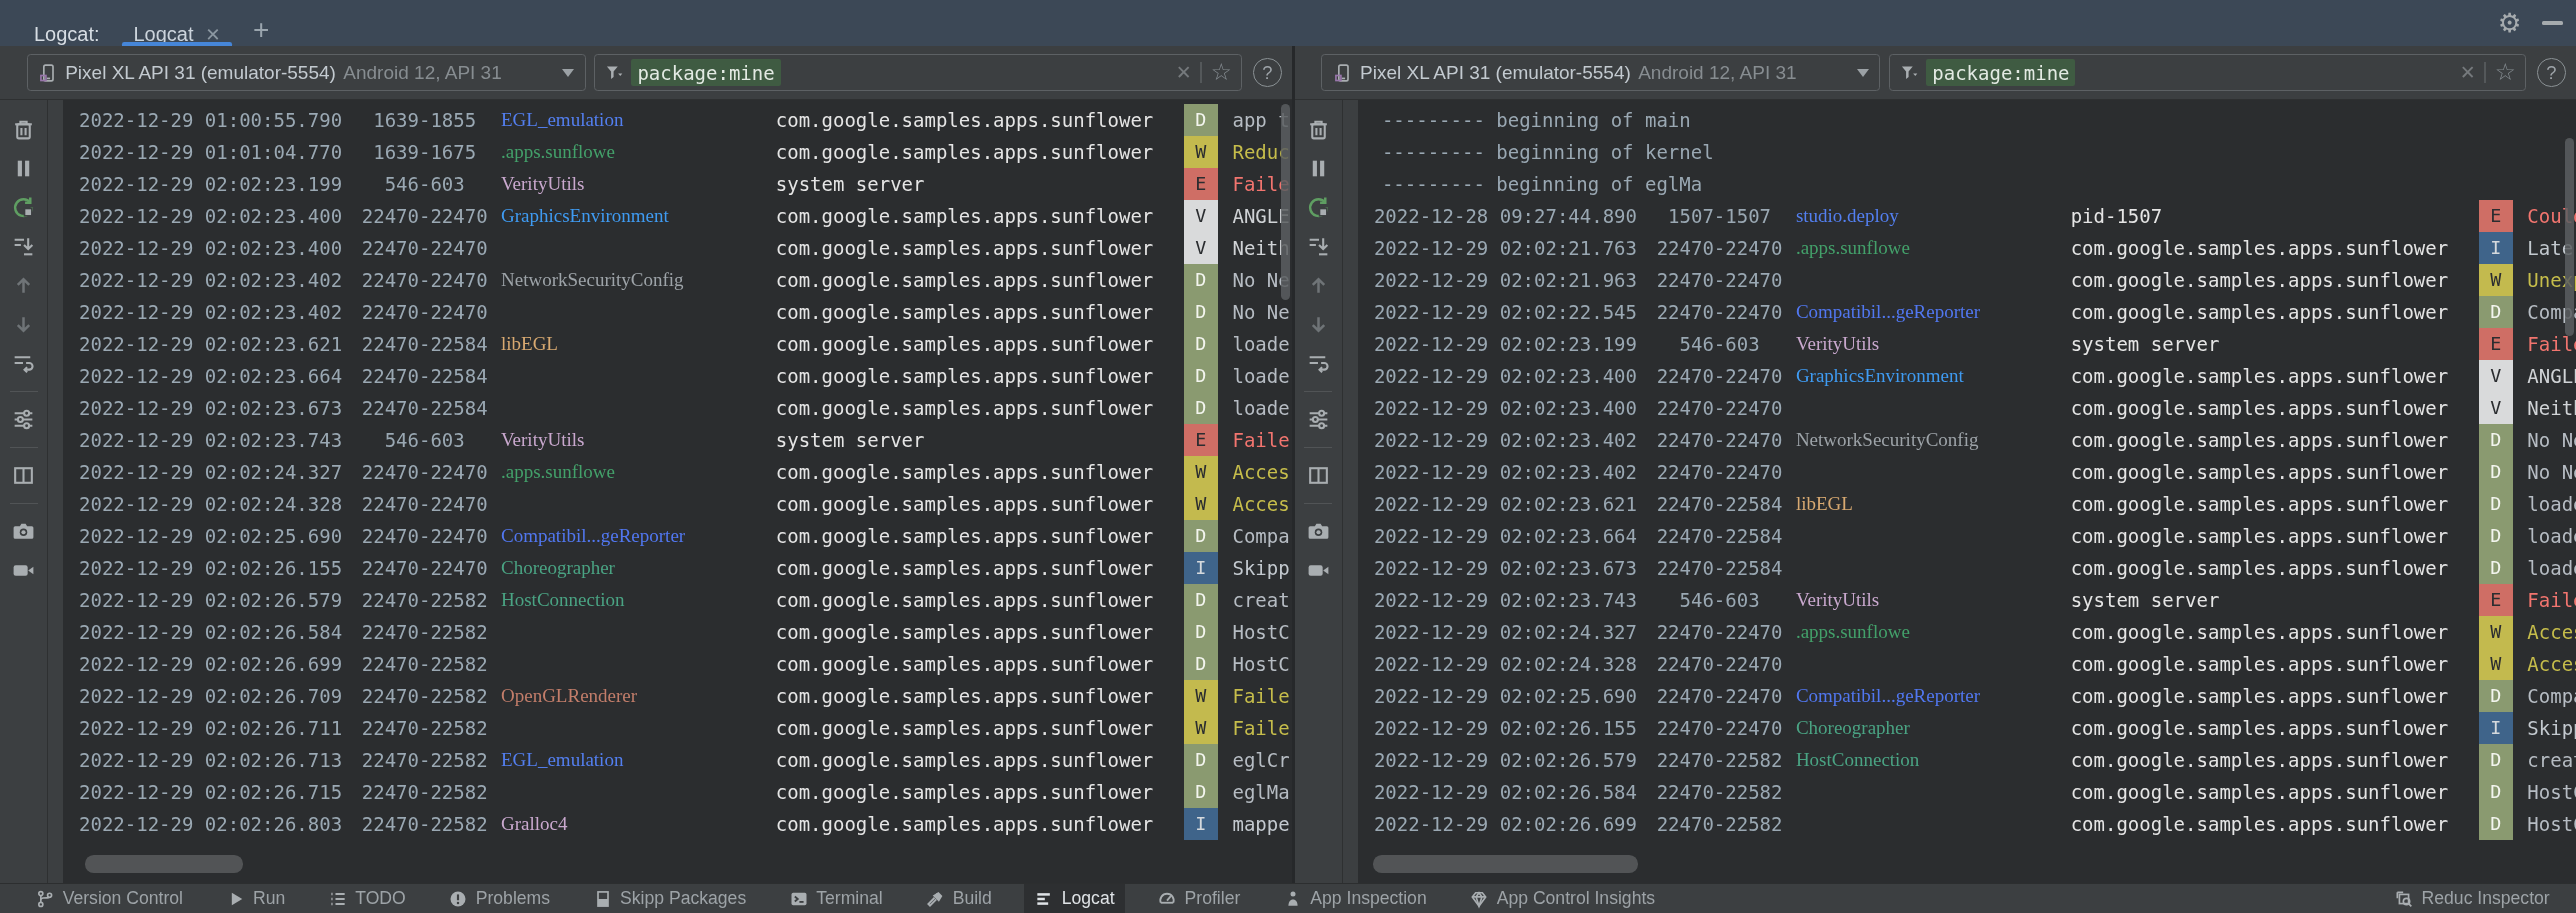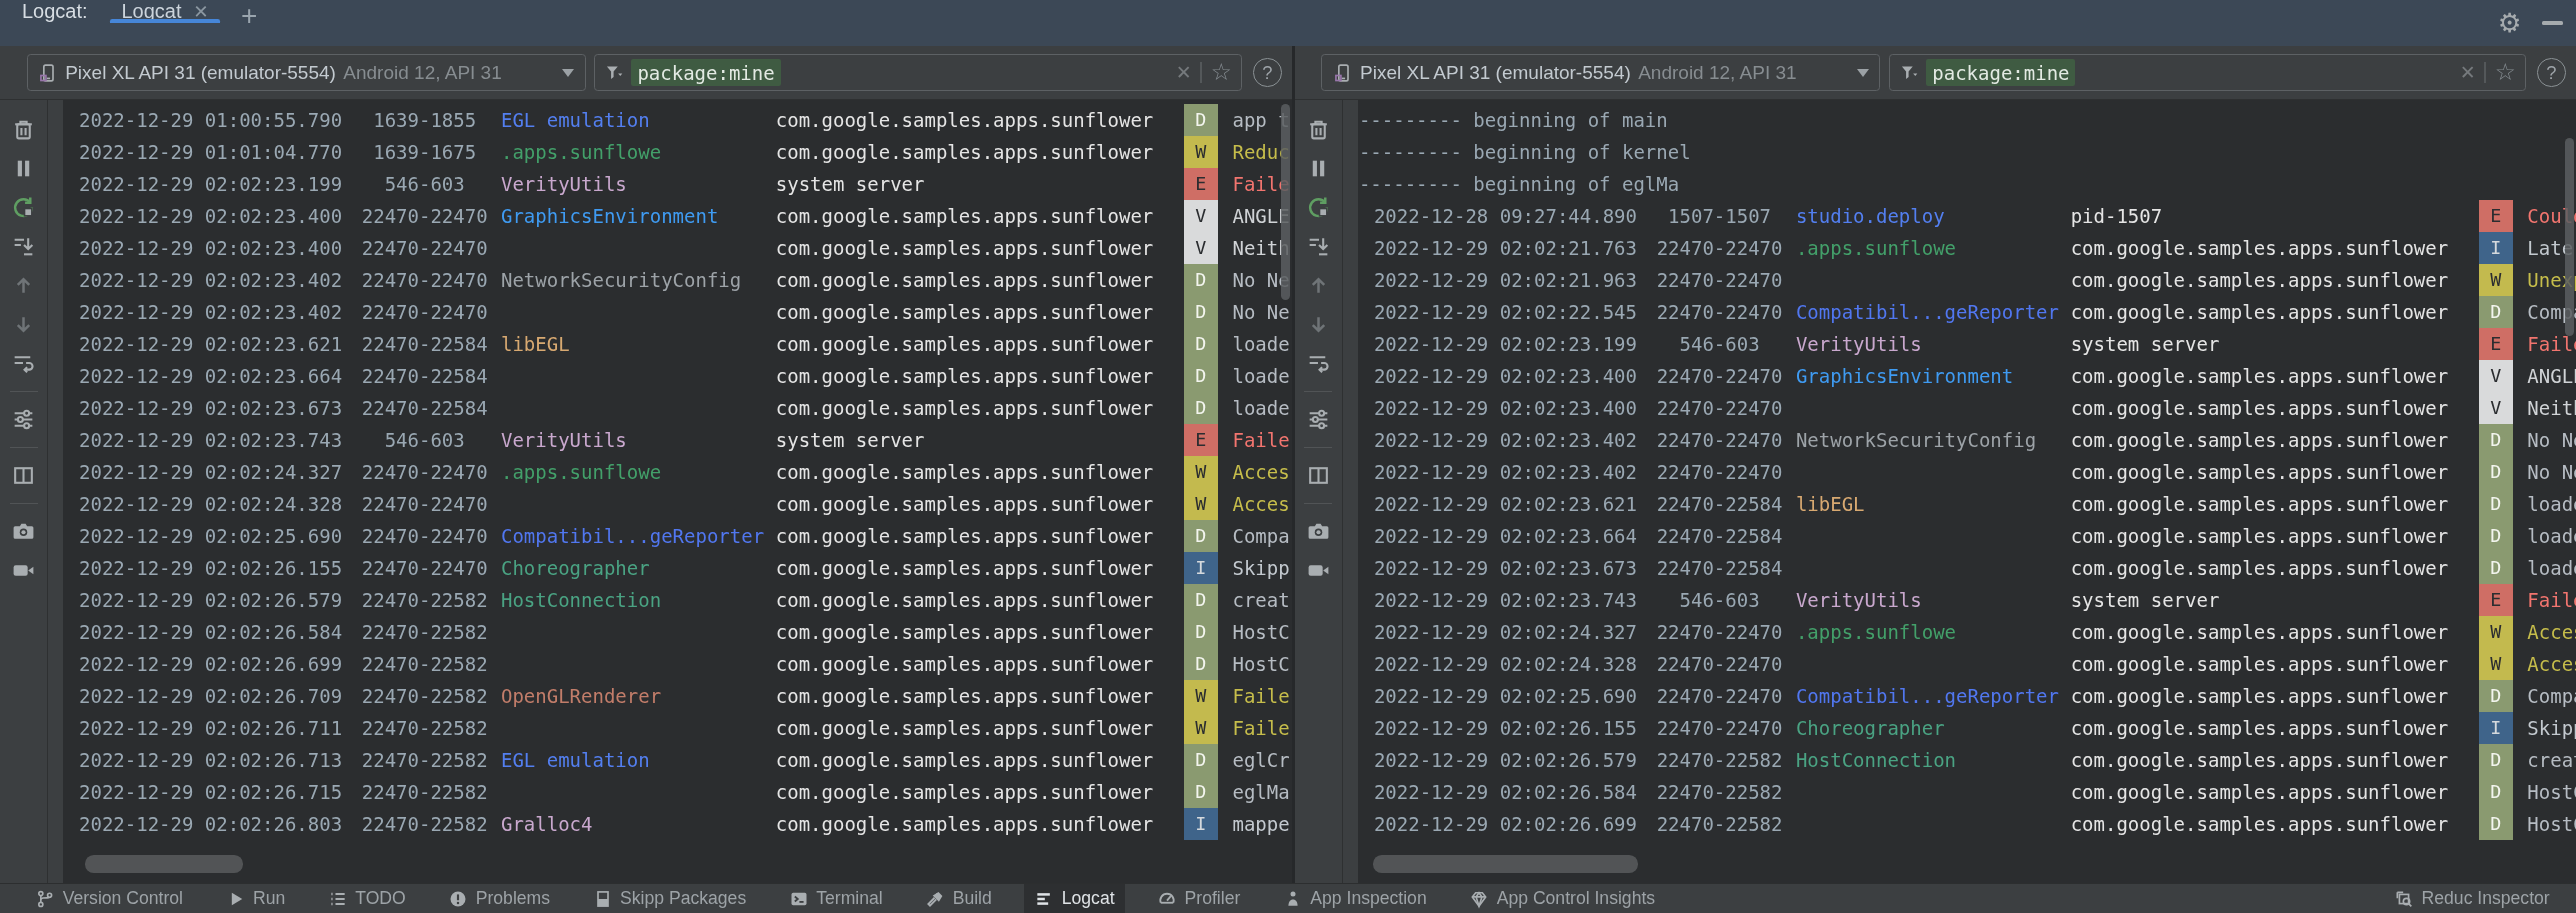--- a/index.html
+++ b/index.html
@@ -1,21 +1,21 @@
 <!DOCTYPE html>
 <html style="font-size:11.8px"><head>
 <meta charset="utf-8">
 <style>
   html,body{margin:0;padding:0;background:#2b2d2f;}
   body{width:2576px;height:913px;overflow:hidden;font-family:"Liberation Sans",sans-serif;position:relative;
        -webkit-font-smoothing:antialiased;}
   .app{width:2576px;height:913px;display:flex;flex-direction:column;}
 
   
-  .tabbar{height:46px;background:#3c4856;display:flex;align-items:flex-start;flex:0 0 46px;position:relative;}
+  .tabbar{height:46px;background:#3c4856;display:flex;align-items:flex-end;flex:0 0 46px;position:relative;padding-left:12px;}
   .tw-title{color:#d7dde3;font-size:20px;display:flex;align-items:center;padding-left:22px;padding-right:20.6px;}
   .tab{position:relative;display:flex;align-items:center;padding:0 13.2px;cursor:default;}
   .tab .tab-label{color:#ccd4dc;font-size:20px;}
   .tab .tab-close{color:#8b97a1;font-size:18.4px;margin-left:11.8px;}
   .tab .tab-underline{position:absolute;left:1.5px;right:1.5px;bottom:0;height:4.4px;background:#4686d8;border-radius:2.2px 2.2px 0 0;}
   .tab-add{display:flex;align-items:center;color:#9aa5ae;font-size:28px;padding:0 14.7px;margin-left:4.4px;}
   .tabbar-right{position:absolute;right:13.2px;top:0;height:46px;display:flex;align-items:center;gap:20.6px;}
   .gear{color:#a6abae;font-size:26.5px;line-height:1;}
   .minbar{width:20.6px;height:3.7px;background:#a6abae;border-radius:1.5px;}
 
@@ -49,26 +49,26 @@
   .log-toolbar{width:47px;flex:0 0 47px;background:#3c3f41;border-right:1.5px solid #2e3031;display:flex;
                flex-direction:column;align-items:center;padding-top:16px;gap:12.5px;}
   .ltb-icon{width:26.5px;height:26.5px;display:flex;align-items:center;justify-content:center;}
   .ltb-sep{width:28px;height:1.5px;background:#515456;margin:1.5px 0;}
 
   .log-area{flex:1;background:#2b2d2f;position:relative;overflow:hidden;padding-top:4.4px;min-width:0;}
   .log-row{display:flex;align-items:center;height:32px;font-family:"DejaVu Sans Mono",monospace;font-size:19px;
            white-space:pre;}
   .c-time{flex:0 0 281px;padding-left:16px;box-sizing:border-box;color:#9aa8b3;overflow:hidden;}
   .c-pid{flex:0 0 132px;margin-left:14.7px;text-align:center;color:#9aa8b3;overflow:hidden;}
-  .c-tag{flex:0 0 266px;margin-left:10.3px;overflow:hidden;}
+  .c-tag{flex:0 0 266px;margin-left:10.3px;overflow:hidden;font-family:Liberation Serif, serif;}
   .c-pkg{flex:0 0 379px;margin-left:8.8px;color:#e5e5e5;overflow:hidden;}
   .c-badge{flex:0 0 34px;margin-left:29px;height:32px;line-height:32px;text-align:center;
            font-family:"DejaVu Sans Mono",monospace;font-size:18.4px;}
   .c-msg{flex:1;margin-left:14.7px;overflow:hidden;min-width:0;}
-  .c-banner{padding-left:1px;color:#9aa8b3;}
+  .c-banner{padding-left:24px;color:#9aa8b3;}
 
   .vthumb{position:absolute;right:2.2px;width:8.8px;background:#5a5e60;border-radius:5.1px;opacity:.85;}
   .hthumb{position:absolute;bottom:10.3px;height:17.6px;background:#56595b;border-radius:8.8px;opacity:.9;}
 
   
   .statusbar{height:29px;flex:0 0 29px;background:#3c3f41;border-top:1.5px solid #2c2e2f;display:flex;
              align-items:stretch;padding-left:25px;font-size:17.6px;color:#9da3a7;position:relative;}
   .sb-item{display:flex;align-items:center;gap:7.4px;padding:0 10.3px;margin-right:22px;white-space:nowrap;}
   .sb-item.active{background:#2d2f31;color:#dfe3e6;}
   .sb-right{position:absolute;right:16px;top:0;height:100%;display:flex;align-items:center;gap:7.4px;}

